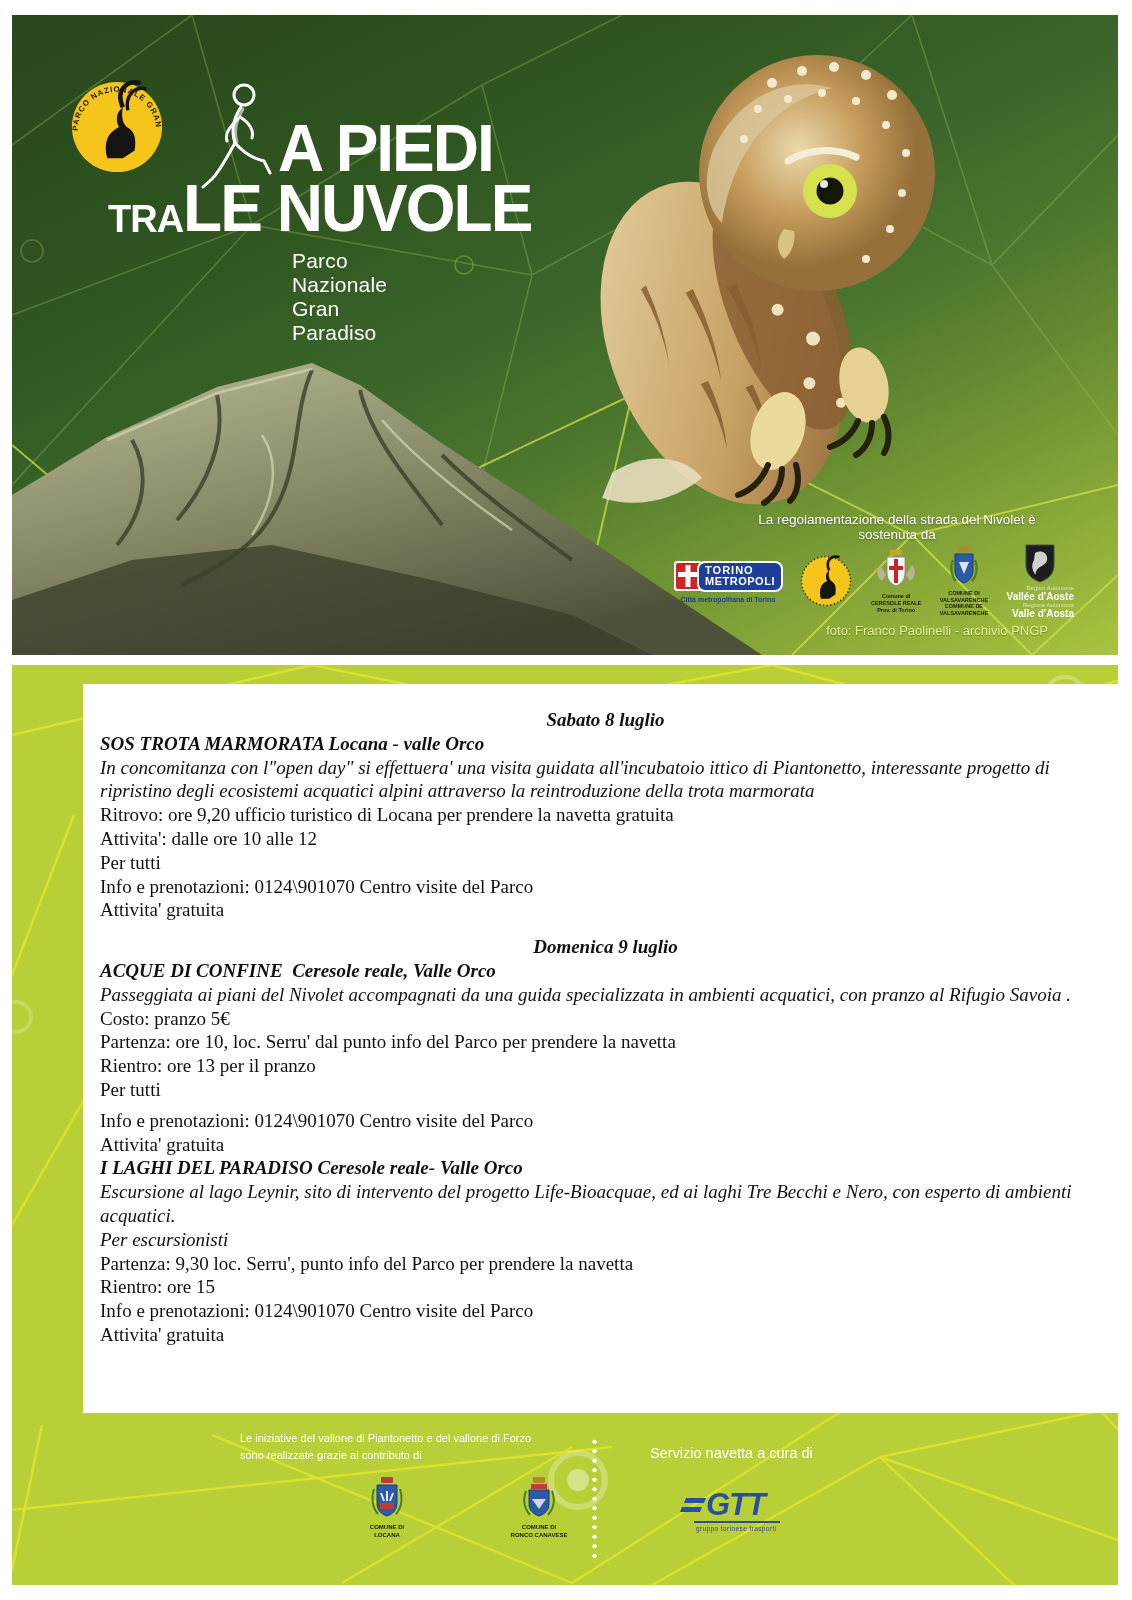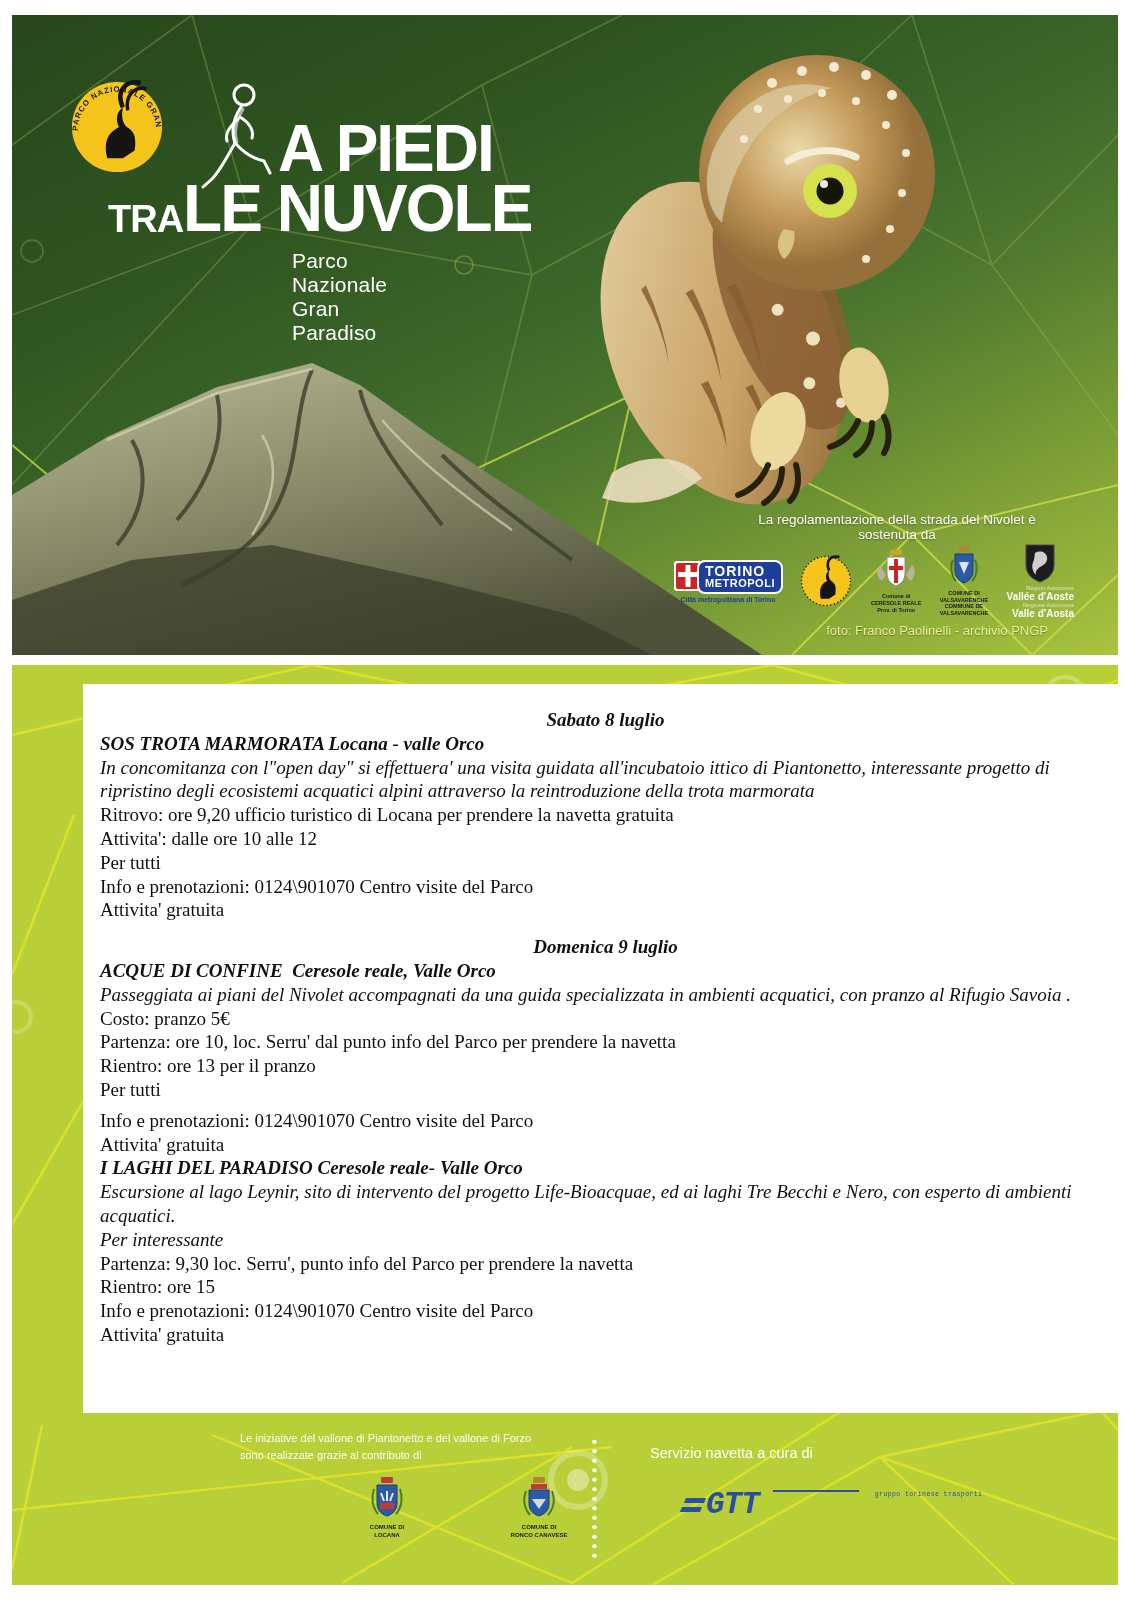--- a/index.html
+++ b/index.html
@@ -39,21 +39,21 @@
   }
   
   .sp{display:flex;flex-direction:column;align-items:center;}
   .tm-wrap{width:108px;}
   .tm-row{display:flex;align-items:center;}
   .tm-shield{width:30px;height:34px;}
   .tm-pill{
     background:#1d3f9a;border:2px solid #fff;border-radius:8px;color:#fff;font-weight:bold;
     padding:2px 6px 3px 6px;line-height:1;margin-left:-6px;
   }
-  .tm-pill .l1{font-size:14px;letter-spacing:1px;}
+  .tm-pill .l1{font-size:11px;letter-spacing:1px;}
   .tm-pill .l2{font-size:11px;letter-spacing:0.5px;}
   .tm-caption{font-size:7px;font-weight:bold;color:#1d3f9a;margin-top:2px;white-space:nowrap;}
   .sp-caption{font-size:5.5px;color:#1a1a1a;text-align:center;line-height:1.25;margin-top:2px;font-weight:bold;}
   .vda-caption1{font-size:6px;color:#e8e8e8;opacity:.85;}
   .vda-caption2{font-size:10px;color:#fff;font-weight:bold;line-height:1.05;}
   
   .lime{
     position:absolute;left:12px;top:665px;width:1106px;height:920px;background:#b9cf37;overflow:hidden;
   }
   .lime svg.mesh2{position:absolute;left:0;top:0;width:100%;height:100%;}
@@ -74,21 +74,21 @@
   .footer-logos{position:absolute;left:330px;top:812px;display:flex;gap:62px;}
   .arms{display:flex;flex-direction:column;align-items:center;width:90px;}
   .arms svg{width:34px;height:44px;}
   .arms-caption{font-size:6px;color:#1a1a1a;font-weight:bold;text-align:center;line-height:1.3;margin-top:3px;}
   .dotted-divider{
     position:absolute;left:580px;top:772px;width:5px;height:122px;
     background-image:radial-gradient(circle,#ffffff 2px,rgba(255,255,255,0) 2.3px);
     background-size:5px 9.5px;background-repeat:repeat-y;
   }
   .footer-right-text{position:absolute;left:638px;top:780px;color:#fff;font-size:14.5px;}
-  .gtt{position:absolute;left:668px;top:824px;display:flex;flex-direction:row;font-family:Liberation Mono, monospace;}
+  .gtt{position:absolute;left:668px;top:824px;display:flex;flex-direction:column;}
   .gtt-top{display:flex;align-items:center;}
   .gtt-label{font-size:31px;font-weight:bold;font-style:italic;color:#2b4ea3;letter-spacing:-1px;line-height:1;}
   .gtt-underline{width:86px;height:2px;background:#2b4ea3;margin-top:1px;margin-left:14px;}
   .gtt-caption{font-size:6.5px;color:#2b4ea3;margin-left:16px;margin-top:2px;letter-spacing:0.4px;}
 </style>
 </head>
 <body>
 
 <div class="banner">
 
@@ -343,21 +343,21 @@
     <div class="desc">Passeggiata ai piani del Nivolet accompagnati da una guida specializzata in ambienti acquatici, con pranzo al Rifugio Savoia .</div>
     <div class="detail">Costo: pranzo 5€</div>
     <div class="detail">Partenza: ore 10, loc. Serru' dal punto info del Parco per prendere la navetta</div>
     <div class="detail">Rientro: ore 13 per il pranzo</div>
     <div class="detail">Per tutti</div>
     <div class="detail mt7">Info e prenotazioni: 0124\901070 Centro visite del Parco</div>
     <div class="detail">Attivita' gratuita</div>
 
     <div class="ev-title">I LAGHI DEL PARADISO Ceresole reale- Valle Orco</div>
     <div class="desc">Escursione al lago Leynir, sito di intervento del progetto Life-Bioacquae, ed ai laghi Tre Becchi e Nero, con esperto di ambienti acquatici.</div>
-    <div class="desc">Per interessante</div>
+    <div class="desc">Per escursionisti</div>
     <div class="detail">Partenza: 9,30 loc. Serru', punto info del Parco per prendere la navetta</div>
     <div class="detail">Rientro: ore 15</div>
     <div class="detail">Info e prenotazioni: 0124\901070 Centro visite del Parco</div>
     <div class="detail">Attivita' gratuita</div>
   </div>
 
   <div class="footer-left-text">
     <div>Le iniziative del vallone di Piantonetto e del vallone di Forzo</div>
     <div>sono realizzate grazie al contributo di</div>
   </div>

